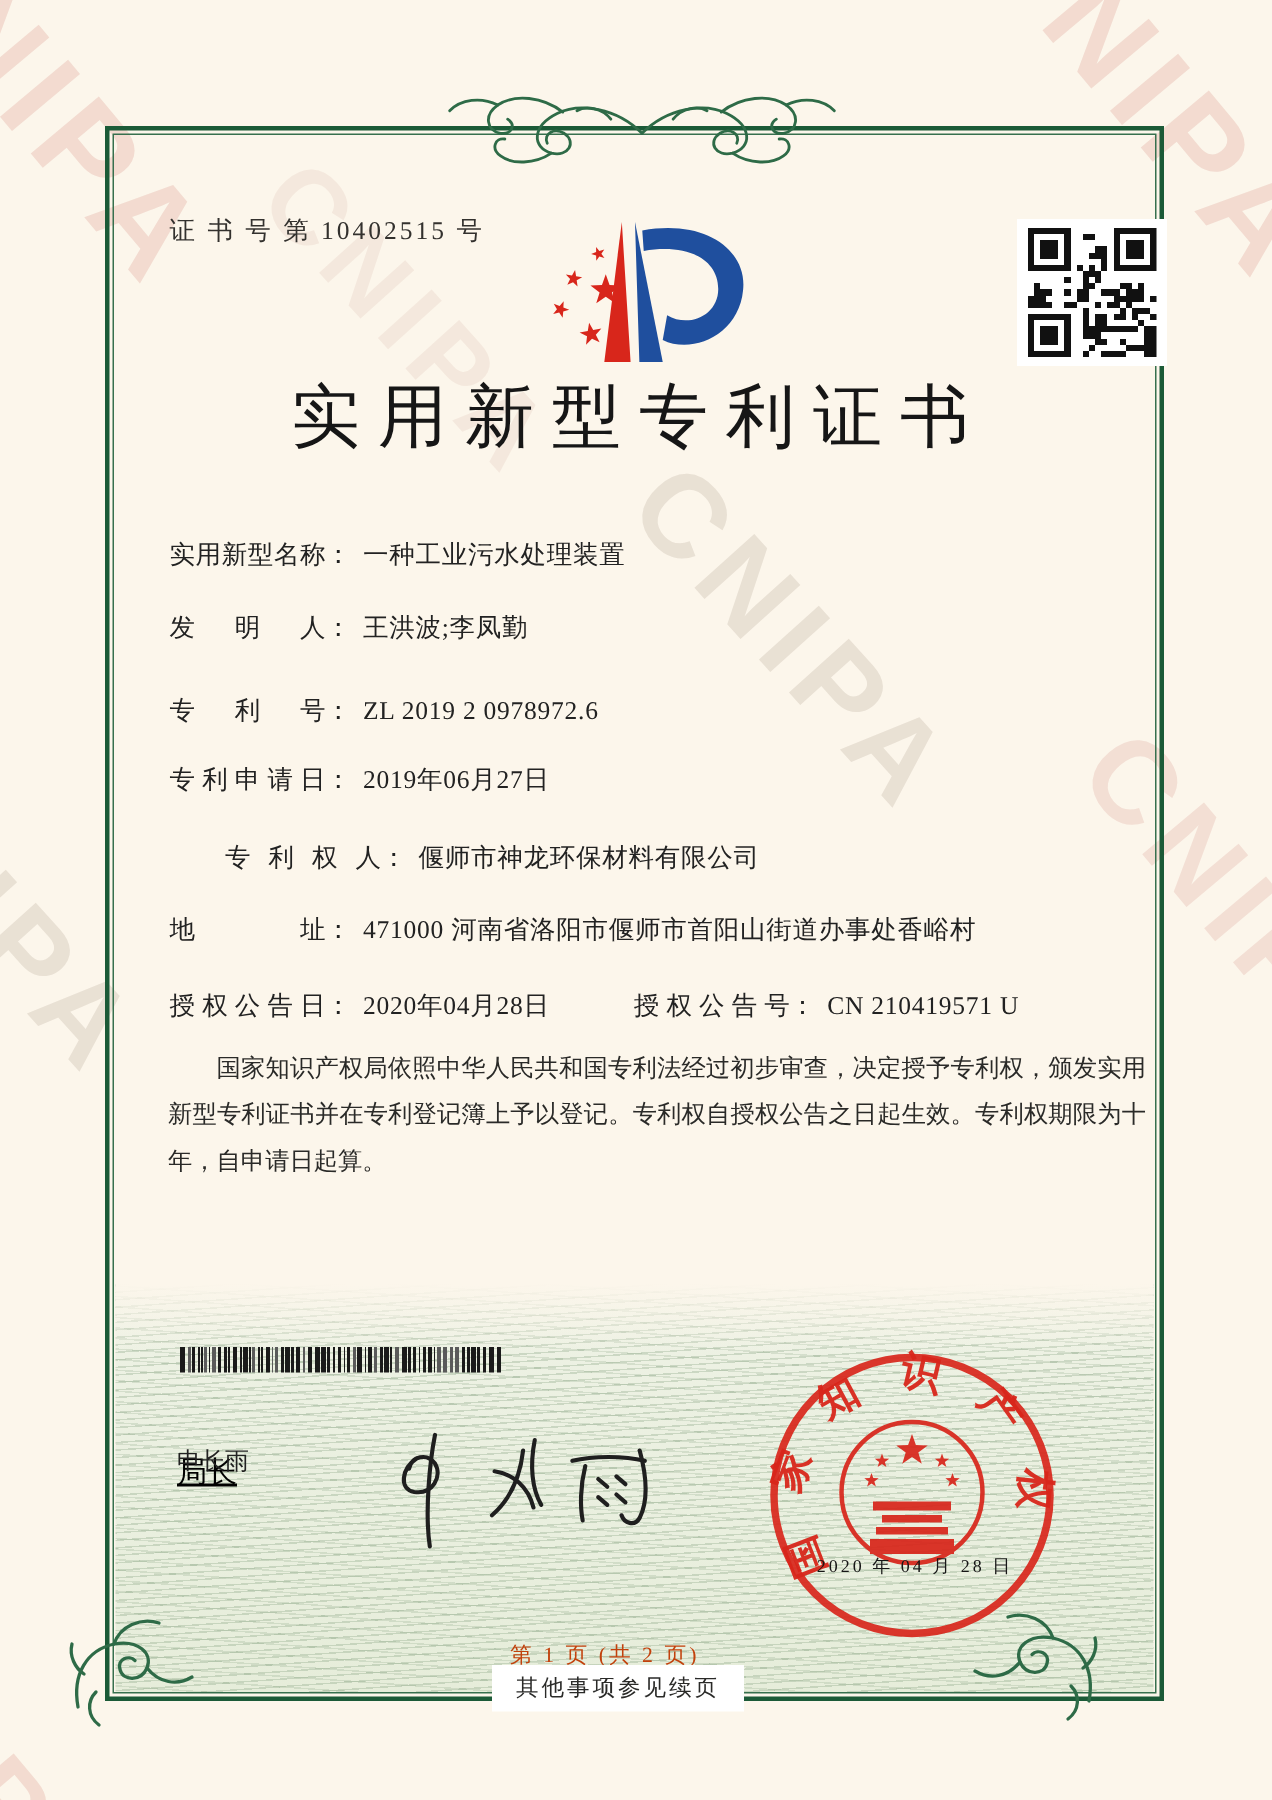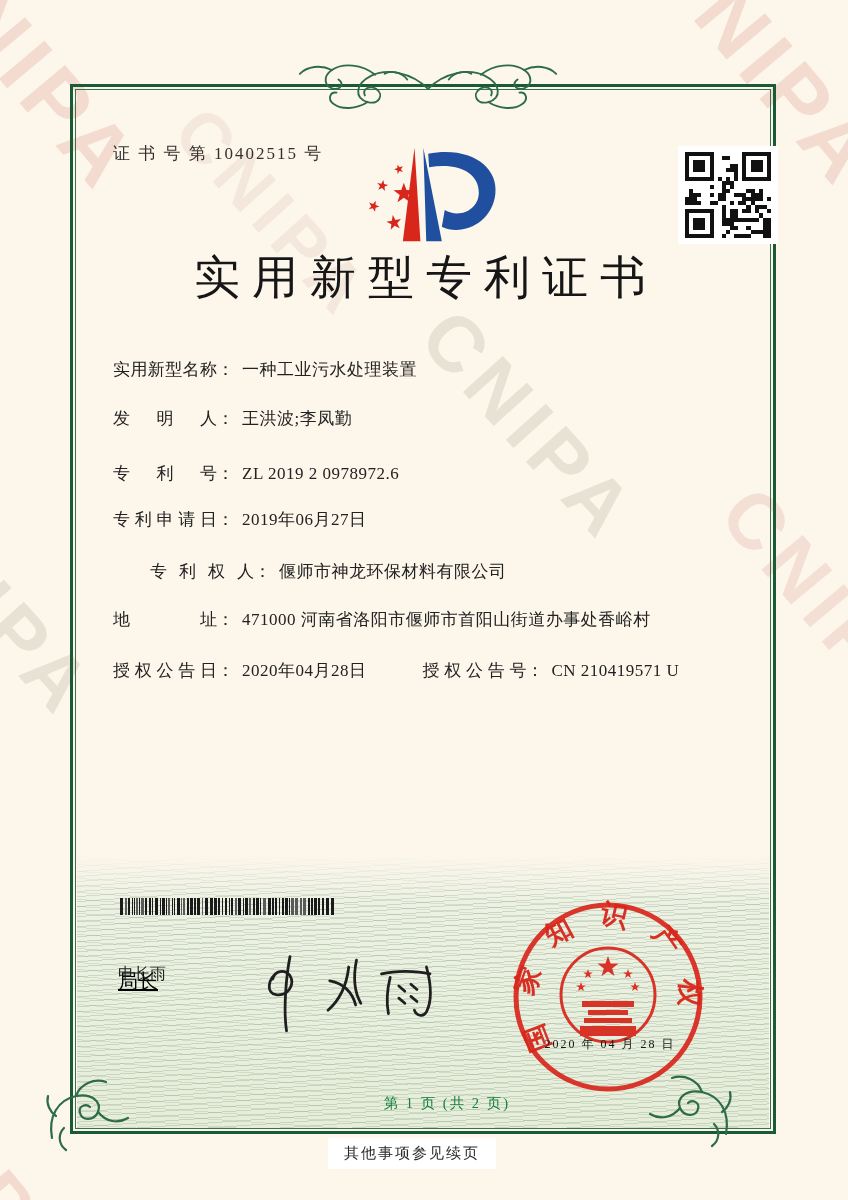--- a/index.html
+++ b/index.html
@@ -73,24 +73,24 @@
   .signer-title{left:118px;top:968px;z-index:3;font-family:"Liberation Sans","DejaVu Sans",sans-serif;
     font-size:20px;font-weight:500;color:#000000;text-decoration:underline;}
   .signer-name{left:118px;top:964px;z-index:3;font-family:"Liberation Sans","DejaVu Sans",sans-serif;
     font-size:16px;font-weight:500;color:#222;}
   .signature{left:252px;top:948px;z-index:3;}
   .seal{left:508px;top:897px;z-index:4;}
   .seal-date{
     left:520px;top:1036px;width:180px;text-align:center;z-index:5;
     font-size:12px;letter-spacing:2px;color:#161616;
   }
-  .page-num{left:340px;top:1094px;width:170px;text-align:right;z-index:3;
-    font-size:14.5px;letter-spacing:2px;color:#15803d;}
+  .page-num{left:340px;top:1094px;width:170px;text-align:left;z-index:3;
+    font-size:14.5px;letter-spacing:2px;color:#c2410c;}
   .continuation{
-    left:328px;top:1138px;z-index:3;background:#ffffff;
+    left:328px;top:1110px;z-index:3;background:#ffffff;
     padding:6px 16px;font-size:15px;letter-spacing:2px;color:#2a2a28;font-family:Liberation Serif, serif;
   }
 </style>
 </head>
 <body>
 
 <svg width="0" height="0" style="position:absolute" aria-hidden="true">
   <defs>
     <g id="flourish-half" stroke="#2e6b47" stroke-width="2" fill="none" stroke-linecap="round">
       <path d="M140,30 C122,12 96,8 80,16 C62,25 62,40 76,44 C88,47 94,36 85,30 C78,26 70,30 73,37"></path>
@@ -297,20 +297,21 @@
   </div>
   <div class="frow r6">
     <span class="flabel">地址</span><span class="fcolon">：</span><span class="fvalue">471000 河南省洛阳市偃师市首阳山街道办事处香峪村</span>
   </div>
   <div class="frow r7">
     <span class="flabel">授权公告日</span><span class="fcolon">：</span><span class="fvalue">2020年04月28日</span><span class="grant2"><span class="flabel">授权公告号</span><span class="fcolon">：</span><span class="fvalue">CN 210419571 U</span></span>
   </div>
 </div>
 
 <div class="abs body-text">
+  <p>国家知识产权局依照中华人民共和国专利法经过初步审查，决定授予专利权，颁发实用新型专利证书并在专利登记簿上予以登记。专利权自授权公告之日起生效。专利权期限为十年，自申请日起算。</p>
 </div>
 
 <div class="abs barcode">
   <svg id="barcode-svg" width="215" height="17" viewBox="0 0 215 17" shape-rendering="crispEdges">
       <rect x="0" y="0" width="3" height="17" fill="#1a1a1a"></rect>
       <rect x="5" y="0" width="2" height="17" fill="#5a5a5a"></rect>
       <rect x="8" y="0" width="2" height="17" fill="#1a1a1a"></rect>
       <rect x="12" y="0" width="1" height="17" fill="#1a1a1a"></rect>
       <rect x="14" y="0" width="1" height="17" fill="#1a1a1a"></rect>
       <rect x="16" y="0" width="2" height="17" fill="#5a5a5a"></rect>

